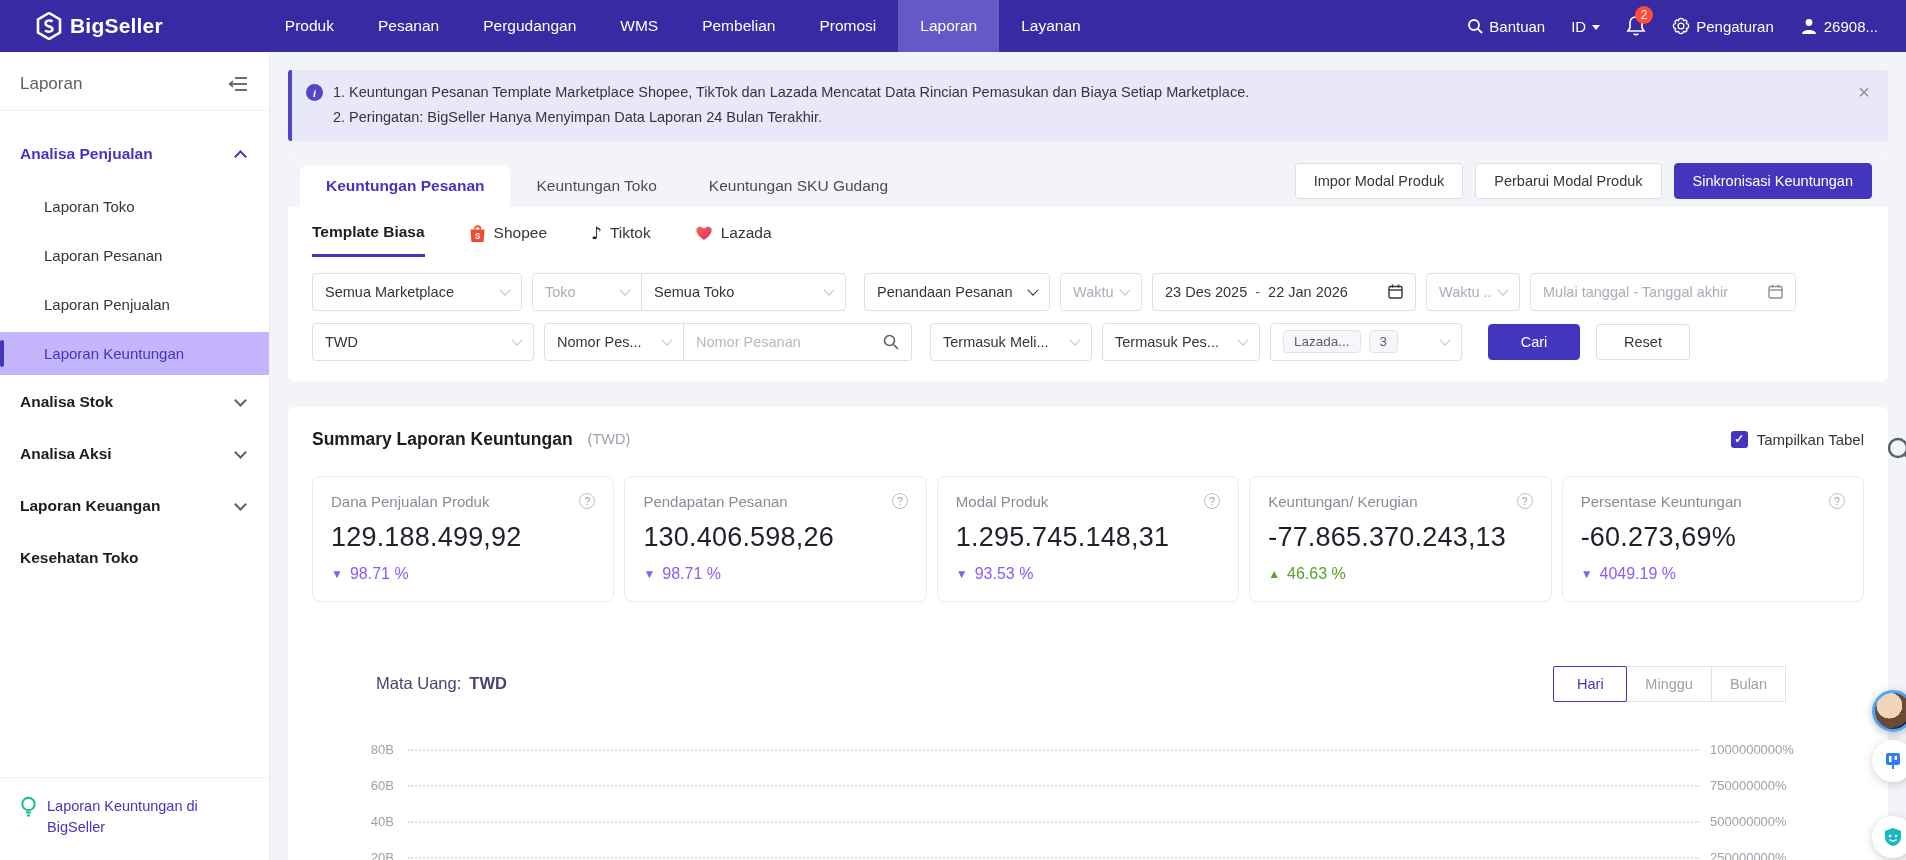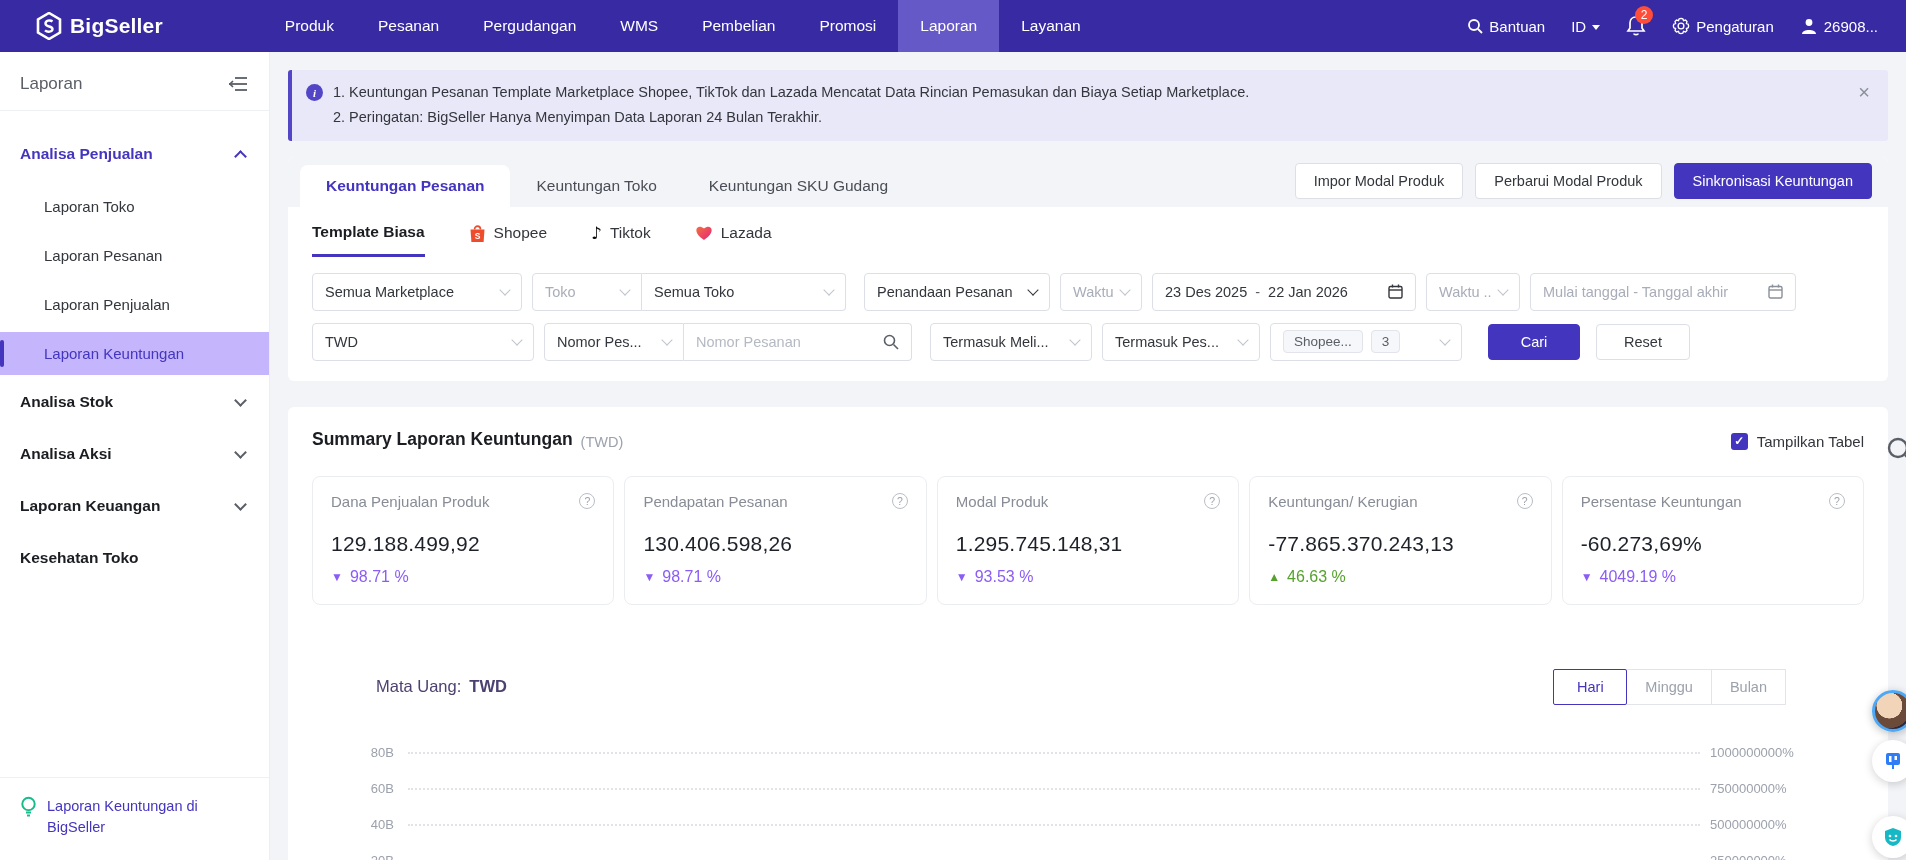--- a/index.html
+++ b/index.html
@@ -69,34 +69,34 @@
   .schev.dark { border-color:#33363C; }
   .joined { display:flex; }
   .joined .fbox:first-child { border-radius:4px 0 0 4px; }
   .joined .fbox:last-child { border-radius:0 4px 4px 0; border-left:none; }
   .finput { border:none; outline:none; flex:1; font-size:14.5px; font-family:inherit; color:#33363C; min-width:0; }
   .finput::placeholder { color:#B4B9C2; }
   .chip { border:1px solid #E2E4EA; background:#F6F7FA; border-radius:4px; padding:3px 10px; font-size:13.5px; color:#5A5E66; }
 
   
   .summary-card { margin-top:26px; padding:22px 24px 0 24px; height:462px; }
-  .sum-head { display:flex; align-items:flex-end; }
+  .sum-head { display:flex; align-items:center;gap:7px; }
   .sum-title { font-size:17.5px; font-weight:700; color:#1B1D22; }
   .sum-note { font-size:14.5px; color:#9CA1AB; margin-left:8px; }
   .sum-check { margin-left:auto; display:flex; align-items:center; gap:9px; cursor:pointer; }
   .checkbox { width:17px; height:17px; background:#4435BE; border-radius:3px; color:#fff; font-size:12px; display:flex; align-items:center; justify-content:center; }
   .checkbox::after { content:"\2713"; font-weight:700; }
   .sum-check-label { font-size:15px; color:#33363C; }
 
   .stat-row { display:flex; gap:10px; margin-top:26px; }
   .stat { flex:1; border:1px solid #EBEDF1; border-radius:8px; padding:16px 18px 18px 18px; }
   .stat-label-row { display:flex; align-items:center; justify-content:space-between; }
   .stat-label { font-size:15px; color:#878C96; }
   .q-ic { width:16px; height:16px; border:1px solid #B9BEC7; border-radius:50%; color:#9CA1AB; font-size:10.5px; display:flex; align-items:center; justify-content:center; cursor:pointer; }
-  .stat-value { font-size:21px; color:#1D2129; margin-top:22px; letter-spacing:.2px; }
+  .stat-value { font-size:27px; color:#1D2129; margin-top:12px; letter-spacing:.2px; }
   .stat-change { margin-top:12px; font-size:16px; display:flex; align-items:center; gap:7px; }
   .stat-change.down { color:#8b5cf6; }
   .stat-change.up { color:#55A22C; }
   .tri { font-size:12px; }
   .tri.down::before { content:"\25BC"; }
   .tri.up::before { content:"\25B2"; }
 
   
   .chart-head { display:flex; align-items:center; margin-top:64px; padding:0 0 0 64px; }
   .chart-currency { font-size:16.5px; color:#4C4170; }
@@ -368,21 +368,21 @@
           </div>
           <div class="fbox" style="width:162px; margin-left:8px;">
             <span class="val">Termasuk Meli...</span>
             <span class="schev"></span>
           </div>
           <div class="fbox" style="width:158px;">
             <span class="val">Termasuk Pes...</span>
             <span class="schev"></span>
           </div>
           <div class="fbox" style="width:192px;">
-            <span class="chip">Shopee...</span>
+            <span class="chip">Lazada...</span>
             <span class="chip">3</span>
             <span class="val"></span>
             <span class="schev"></span>
           </div>
           <div class="btn primary" style="width:92px; margin-left:16px;">Cari</div>
           <div class="btn" style="width:94px; margin-left:6px;">Reset</div>
         </div>
       </div>
     </div>
 

